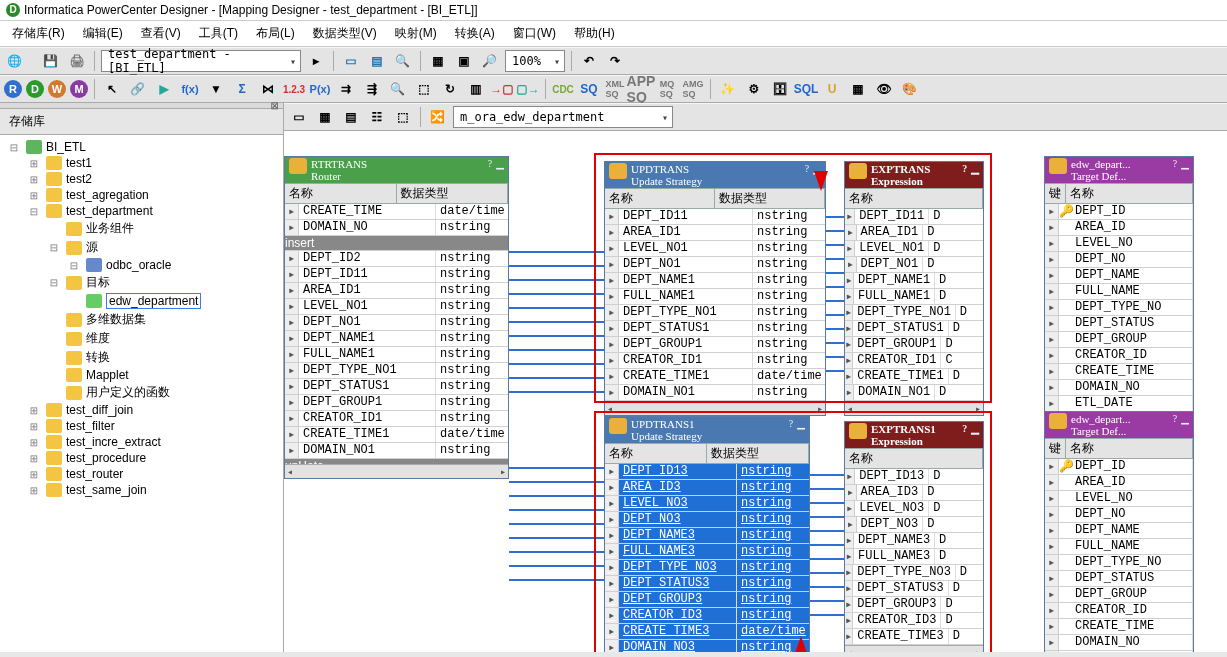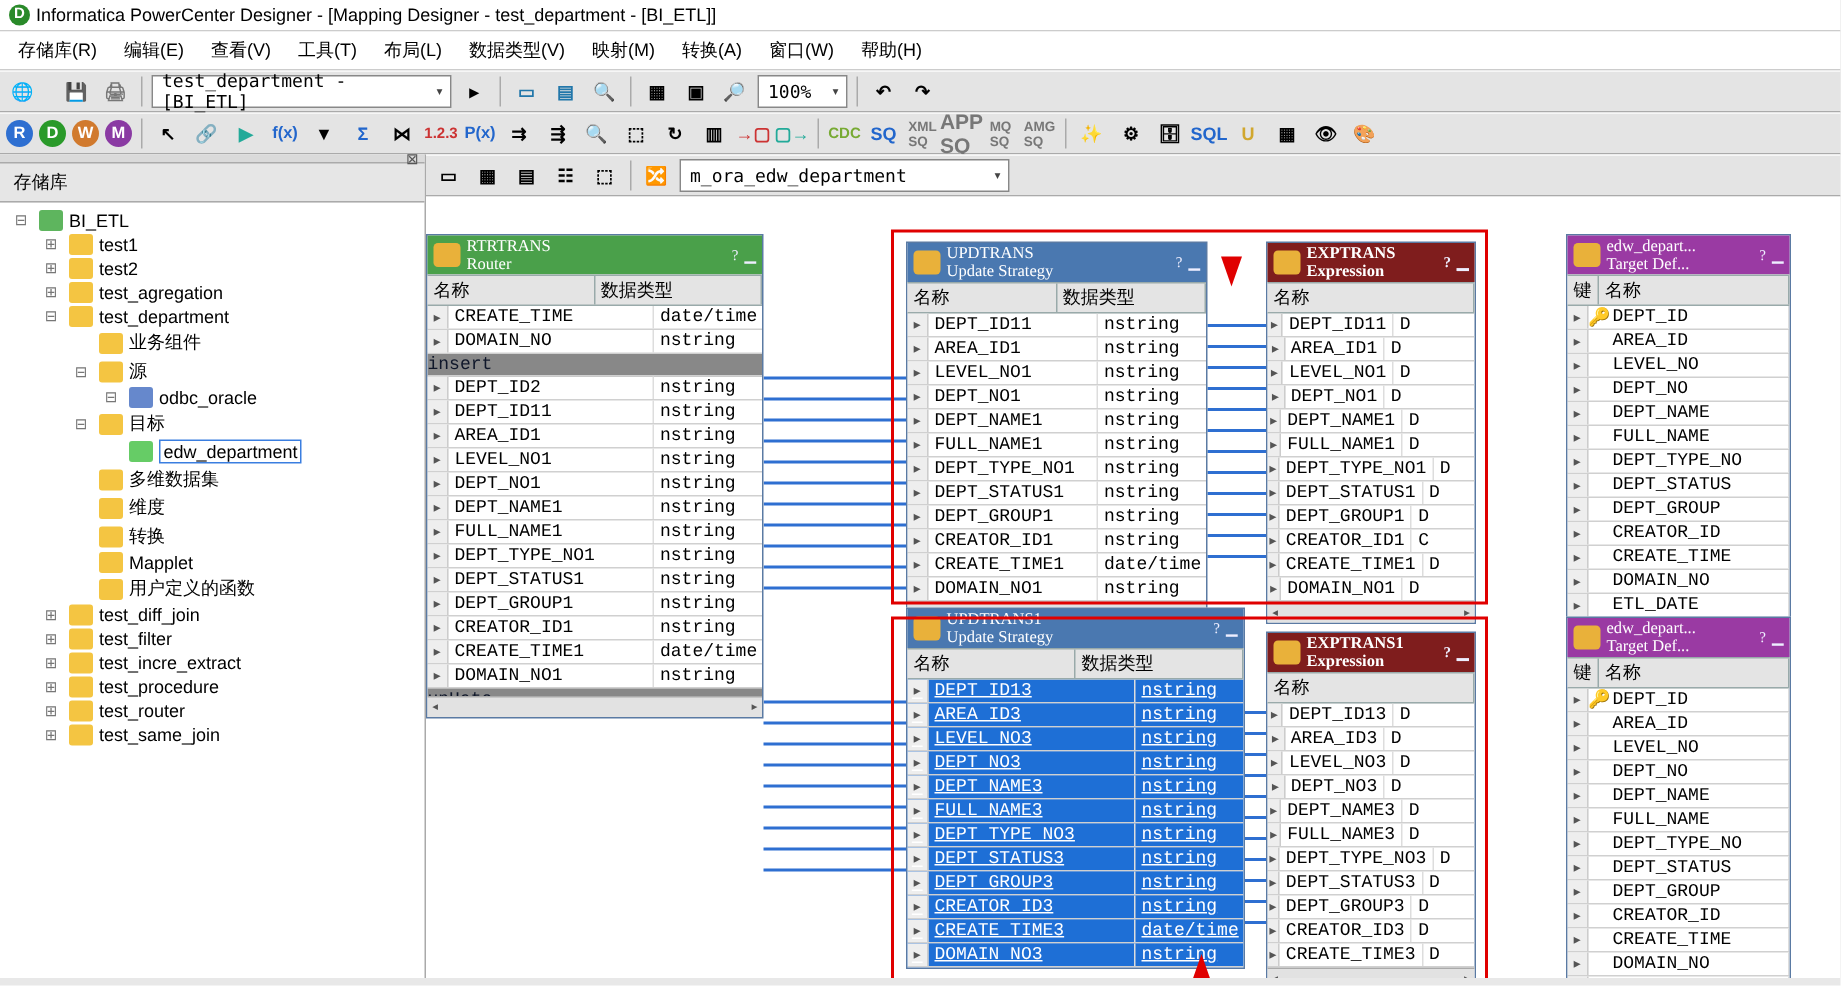--- a/index.html
+++ b/index.html
@@ -34,37 +34,37 @@
   #workarea{flex:1;display:flex;flex-direction:column;background:#fff;}
   #worktoolbar{border-bottom:1px solid #aaa;}
   #canvaswrap{flex:1;position:relative;overflow:hidden;background:#fff;}
   #canvas{position:absolute;left:0;top:0;width:980px;height:560px;}
   .wire{position:absolute;height:2px;background:#2e6fd1;}
   .hlbox{position:absolute;border:2px solid #e00000;pointer-events:none;}
   .arrow-down{position:absolute;width:0;height:0;border-left:7px solid transparent;border-right:7px solid transparent;border-top:20px solid #e00000;}
   .arrow-up{position:absolute;width:0;height:0;border-left:7px solid transparent;border-right:7px solid transparent;border-bottom:20px solid #e00000;}
   
   .xform{position:absolute;border:1px solid #5a7aa3;background:#fff;font-family:Consolas,"Courier New",monospace;font-size:12px;}
-  .xform .xhead{display:flex;align-items:center;gap:4px;padding:1px 4px;color:#fff;font-family:"Microsoft YaHei",Tahoma;font-size:11px;}
+  .xform .xhead{display:flex;gap:4px;padding:1px 4px;color:#fff;font-family:"Microsoft YaHei",Tahoma;font-size:11px;}
   .xhead.router{background:#4aa04a;}
   .xhead.upd{background:#4a78b0;}
   .xhead.exp{background:#7f1d1d;font-weight:bold;}
   .xhead.tgt{background:#9a3aa3;}
   .xhead .xicon{width:18px;height:16px;background:#e9b13a;border-radius:3px;}
   .xhead .xtitle{flex:1;line-height:1.1;}
   .xhead .xctl{font-size:10px;color:#eef;}
   .xform .cols{display:flex;background:#e4e4e4;border-top:1px solid #9aa;border-bottom:1px solid #9aa;}
   .xform .cols span{flex:1;padding:1px 4px;border-right:1px solid #9aa;}
   .xform .rows{max-height:260px;overflow:hidden;}
   .xform .row{display:flex;border-bottom:1px solid #d0d0d0;}
   .xform .row .mk{width:14px;text-align:center;color:#555;background:#eee;border-right:1px solid #ccc;}
   .xform .row .c1{flex:1;padding:0 4px;border-right:1px solid #ddd;}
   .xform .row .c2{width:72px;padding:0 4px;}
   .xform .row.sel{background:#1e6fd6;color:#fff;text-decoration:underline;}
-  .xform .grp{background:#888;color:#0f172a;text-align:right;font-family:Liberation Mono, monospace;padding:0;}
+  .xform .grp{background:#888;color:#ffffff;text-align:right;font-family:Liberation Sans, sans-serif;padding:0;}
   .xform .sbar{height:14px;background:#e2e2e2;border-top:1px solid #aaa;display:flex;align-items:center;justify-content:space-between;padding:0 2px;color:#555;font-size:10px;}
   
   .xform.t1 .row .c1{flex:1;}
   .xform.t1 .row .key{color:#caa100;width:12px;text-align:center;}
 </style>
 </head>
 <body>
 
 <div id="titlebar">
   <span class="appicon">D</span>
@@ -420,21 +420,21 @@
                 <span class="c2">nstring</span>
               </div>
               <div class="row grp">upHate</div>
             </div>
           <div class="sbar">
               <span>◂</span>
               <span>▸</span>
             </div>
         </div>
 
-        <div class="xform" id="x-upd" style="left:320px;top:30px;width:201px">
+        <div class="xform" id="x-upd" style="left:320px;top:30px;width:222px">
           <div class="xhead upd">
               <span class="xicon"></span>
             <span class="xtitle"><span>UPDTRANS</span><br><span>Update Strategy</span></span>
             <span class="xctl">?</span>
               <span class="xctl">▁</span>
             </div>
           <div class="cols">
               <span>名称</span>
               <span>数据类型</span>
             </div>
@@ -577,21 +577,21 @@
                 <span class="c1">DOMAIN_NO1</span>
                 <span class="c2">D</span>
               </div>
             </div>
           <div class="sbar">
               <span>◂</span>
               <span>▸</span>
             </div>
         </div>
 
-        <div class="xform" id="x-upd1" style="left:320px;top:274px;width:226px">
+        <div class="xform" id="x-upd1" style="left:320px;top:285px;width:206px">
           <div class="xhead upd">
               <span class="xicon"></span>
             <span class="xtitle"><span>UPDTRANS1</span><br><span>Update Strategy</span></span>
             <span class="xctl">?</span>
               <span class="xctl">▁</span>
             </div>
           <div class="cols">
               <span>名称</span>
               <span>数据类型</span>
             </div>

